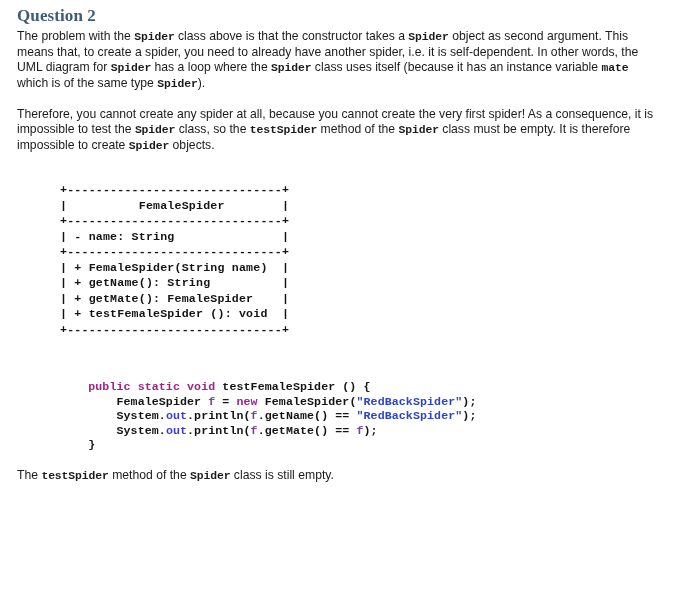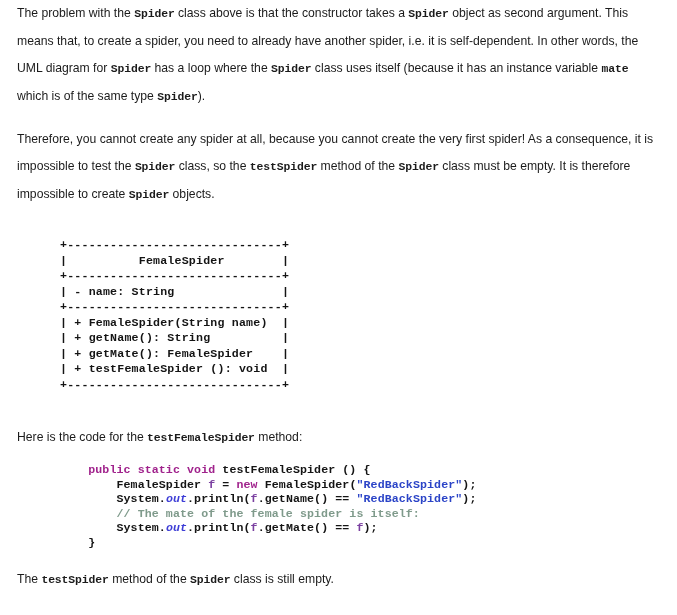--- a/index.html
+++ b/index.html
@@ -26,21 +26,21 @@
     font-weight: bold;
     font-size: 17px;
     color: #3e5c78;
     margin: 6px 0 3px 17px;
     letter-spacing: 0.1px;
   }
   p.para {
     margin: 0 0 0 0;
     padding: 0 18px 0 17px;
     font-size: 12.2px;
-    line-height: 27px;
+    line-height: 15px;
     color: #1b1b1b;
     text-align: left;
   }
   .mono {
     font-family: "Liberation Mono", "DejaVu Sans Mono", monospace;
     font-weight: bold;
     font-size: 11.4px;
     letter-spacing: -0.1px;
   }
   
@@ -71,30 +71,31 @@
     font-weight: bold;
     font-size: 11.6px;
     line-height: 14.6px;
     color: #141414;
     white-space: pre;
     letter-spacing: 0.1px;
   }
   pre.code .kw { color: #a0228c; }
   pre.code .str { color: #2b44c7; }
   pre.code .cmt { color: #7f9a8b; font-weight: bold; }
-  pre.code .fld { color: #3d3dd6; font-style: italic; }
+  pre.code .fld { color: #3d3dd6; }
   pre.code .var { color: #7a3fa0; }
   .spacer-md { height: 15px; }
   .spacer-lg { height: 17px; }
 </style>
 </head>
 <body>
 
 <div class="page">
 
+  <h1 class="q-title">Question 2</h1>
 
   <p class="para">The problem with the <span class="mono">Spider</span> class above is that the constructor takes a <span class="mono">Spider</span> object as second argument. This means that, to create a spider, you need to already have another spider, i.e. it is self-dependent. In other words, the UML diagram for <span class="mono">Spider</span> has a loop where the <span class="mono">Spider</span> class uses itself (because it has an instance variable <span class="mono">mate</span> which is of the same type <span class="mono">Spider</span>).</p>
 
   <div class="spacer-md"></div>
 
   <p class="para">Therefore, you cannot create any spider at all, because you cannot create the very first spider! As a consequence, it is impossible to test the <span class="mono">Spider</span> class, so the <span class="mono">testSpider</span> method of the <span class="mono">Spider</span> class must be empty. It is therefore impossible to create <span class="mono">Spider</span> objects.</p>
 
   <div class="spacer-md"></div>
 
 
@@ -109,27 +110,25 @@
 | + getMate(): FemaleSpider    |
 | + <span class="u">testFemaleSpider (): void</span>  |
 +------------------------------+</pre>
   </div>
 
   <div class="spacer-lg"></div>
 
 
   <div class="spacer-md"></div>
 
-  <p class="para">Here is the code for the <span class="mono">testFemaleSpider</span> method:</p>
 
   <div class="code-wrap">
     <pre class="code">    <span class="kw">public static void</span> testFemaleSpider () {
         FemaleSpider <span class="var">f</span> = <span class="kw">new</span> FemaleSpider(<span class="str">"RedBackSpider"</span>);
         System.<span class="fld">out</span>.println(<span class="var">f</span>.getName() == <span class="str">"RedBackSpider"</span>);
-<span class="cmt">        // The mate of the female spider is itself:</span>
         System.<span class="fld">out</span>.println(<span class="var">f</span>.getMate() == <span class="var">f</span>);
     }</pre>
   </div>
 
   <div class="spacer-md"></div>
 
   <p class="para">The <span class="mono">testSpider</span> method of the <span class="mono">Spider</span> class is still empty.</p>
 
 </div>
 

